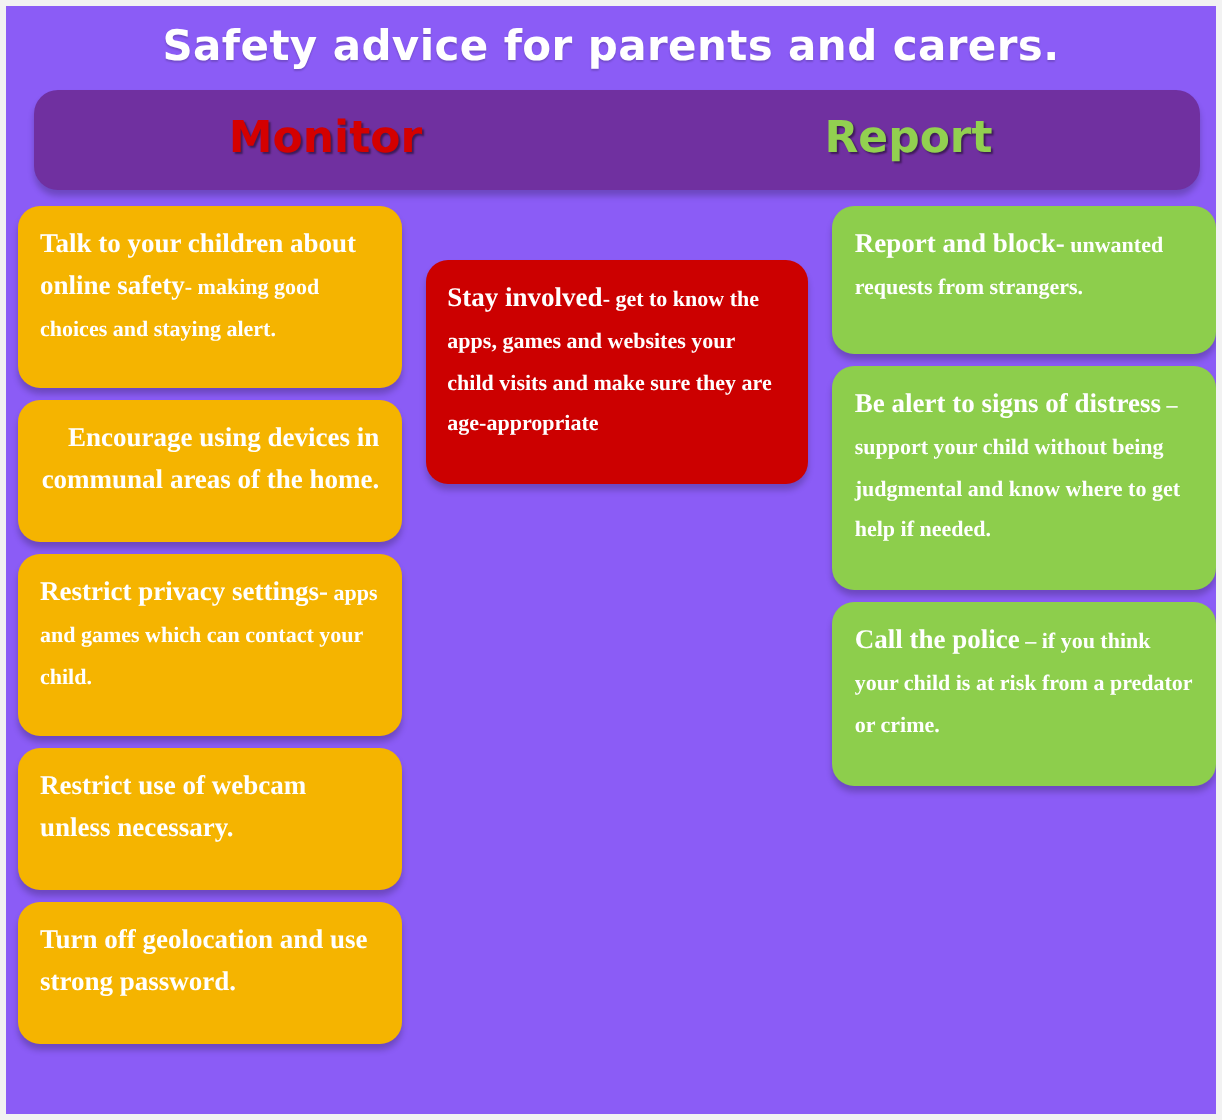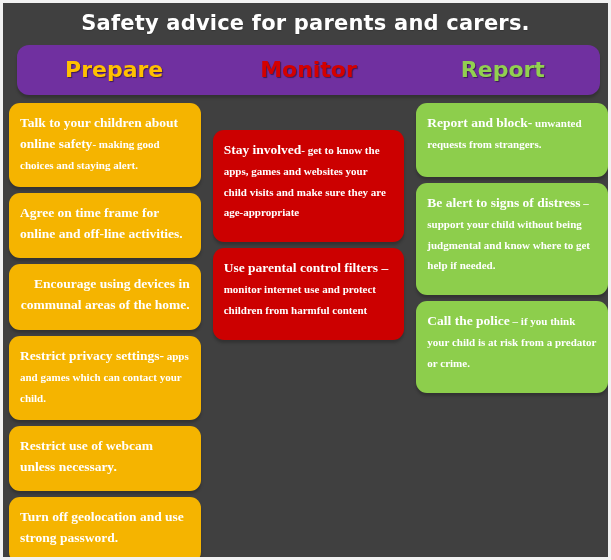--- a/index.html
+++ b/index.html
@@ -12,21 +12,21 @@
     height: 560px;
     overflow: hidden;
     font-family: "Liberation Sans", sans-serif;
   }
 
   #poster {
     position: relative;
     width: 611px;
     height: 560px;
     box-sizing: border-box;
-    background: #404040;
+    background: #8b5cf6;
     border: 3px solid #f2f2f2;
     overflow: hidden;
   }
 
   
   .poster-title {
     text-align: center;
     color: #ffffff;
     font-family: "DejaVu Sans", sans-serif;
     font-weight: bold;
@@ -125,55 +125,48 @@
   .c3-3 { min-height: 74px; }
 </style>
 </head>
 <body>
 
 <div id="poster">
 
   <div class="poster-title">Safety advice for parents and carers.</div>
 
   <div class="header-band">
-    <div class="header-cell prepare">Prepare</div>
     <div class="header-cell monitor">Monitor</div>
     <div class="header-cell react">Report</div>
   </div>
 
   <div class="columns">
 
     <div class="column">
       <div class="card amber c1-1">
         <span class="lead">Talk to your children about online safety</span><span class="rest">- making good choices and staying alert.</span>
-      </div>
-      <div class="card amber c1-2 solo">
-        <span class="lead">Agree on time frame for online and off-line activities.</span><span class="rest"></span>
       </div>
       <div class="card amber c1-3 solo">
         <span class="lead">Encourage using devices in communal areas of the home.</span><span class="rest"></span>
       </div>
       <div class="card amber c1-4">
         <span class="lead">Restrict privacy settings-</span><span class="rest"> apps and games which can contact your child.</span>
       </div>
       <div class="card amber c1-5 solo">
         <span class="lead">Restrict use of webcam unless necessary.</span><span class="rest"></span>
       </div>
       <div class="card amber c1-6 solo">
         <span class="lead">Turn off geolocation and use strong password.</span><span class="rest"></span>
       </div>
     </div>
 
     <div class="column">
       <div class="card red c2-1">
         <span class="lead">Stay involved</span><span class="rest">- get to know the apps, games and websites your child visits and make sure they are age-appropriate</span>
       </div>
-      <div class="card red c2-2">
-        <span class="lead">Use parental control filters –</span><span class="rest"> monitor internet use and protect children from harmful content</span>
-      </div>
     </div>
 
     <div class="column">
       <div class="card green c3-1">
         <span class="lead">Report and block-</span><span class="rest"> unwanted requests from strangers.</span>
       </div>
       <div class="card green c3-2">
         <span class="lead">Be alert to signs of distress</span><span class="rest"> – support your child without being judgmental and know where to get help if needed.</span>
       </div>
       <div class="card green c3-3">

